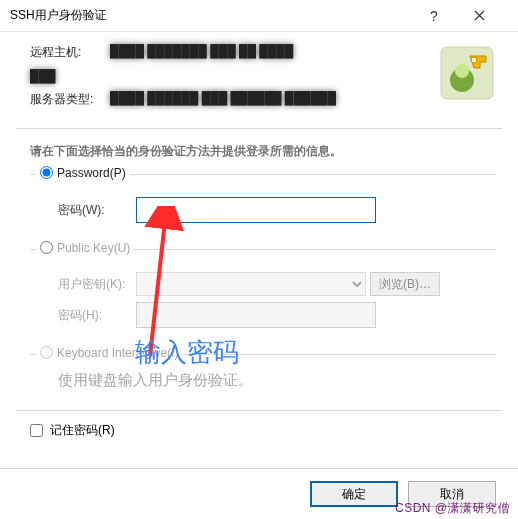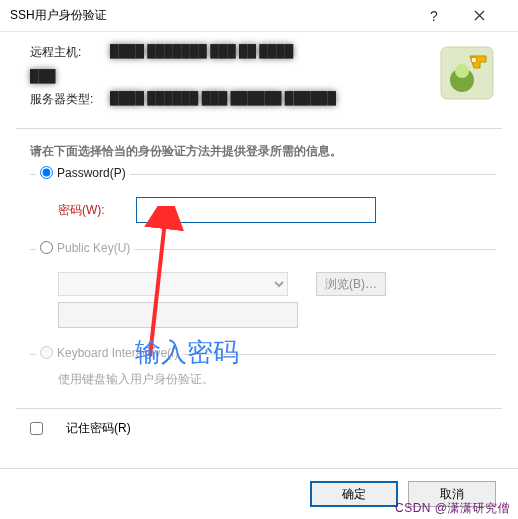--- a/index.html
+++ b/index.html
@@ -74,21 +74,21 @@
     display: flex;
     align-items: flex-start;
     color: #222;
   }
   .group.disabled .group-head,
   .group.disabled .row,
   .group.disabled .field-label,
   .group.disabled .hint { color: #a7a7a7; }
   input[type=radio] { margin: 0 4px 0 0; vertical-align: middle; }
   .row { display: flex; align-items: center; margin: 6px 0 6px 18px; }
-  .field-label { width: 78px; color: #b91c1c; }
+  .field-label { width: 78px; color: #404040; }
   .text-input {
     height: 26px;
     border: 1px solid #0a64ad;
     padding: 2px 6px;
     font-size: 12px;
     width: 240px;
     outline: none;
   }
   .text-input.disabled {
     border: 1px solid #cfcfcf;
@@ -101,27 +101,27 @@
     background: #f4f4f4;
     width: 230px;
   }
   .browse-btn {
     height: 24px;
     width: 70px;
     background: #efefef;
     border: 1px solid #cfcfcf;
     color: #8c8c8c;
     font-size: 12px;
-    margin-left: 28px;
+    margin-left: 4px;
     cursor: default;
   }
-  .hint { margin-left: 18px; color: #9a9a9a; font-size: 12px; }
+  .hint { margin-left: 18px; color: #9a9a9a; font-size: 15px; }
   .remember-row {
     margin: 10px 0 0 26px;
-    display: flex; align-items: center; gap: 20px;
+    display: flex; align-items: center; gap: 4px;
   }
   .button-bar {
     position: absolute;
     left: 0; right: 0; bottom: 12px;
     border-top: 1px solid #dcdcdc;
     padding: 12px 22px 0 0;
     display: flex;
     justify-content: flex-end;
     gap: 10px;
   }
@@ -206,24 +206,26 @@
     <input type="password" class="text-input" value="" style="">
   </div>
 </div>
 
 <div class="group disabled">
   <label class="group-head">
     <input type="radio" name="auth" style="">
     <span>Public Key(U)</span>
   </label>
   <div class="row">
+    <span class="field-label">用户密钥(K):</span>
     <select class="combo" disabled=""></select>
     <button class="browse-btn" disabled="">浏览(B)…</button>
   </div>
   <div class="row">
+    <span class="field-label">密码(H):</span>
     <input type="password" class="text-input disabled" disabled="" style="">
   </div>
 </div>
 
 <div class="group disabled">
   <label class="group-head">
     <input type="radio" name="auth" disabled="" style="">
     <span>Keyboard Interactive(I)</span>
   </label>
   <div class="hint">使用键盘输入用户身份验证。</div>

